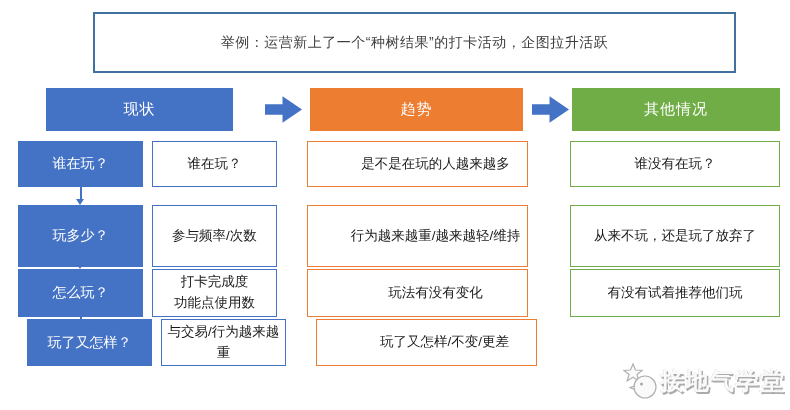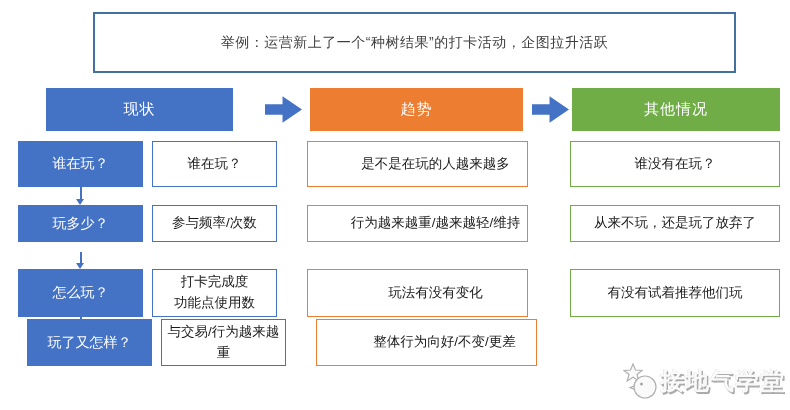--- a/index.html
+++ b/index.html
@@ -23,21 +23,21 @@
   .hdr-status { left:46px;  width:187px; background:#4472C4; }
   .hdr-trend  { left:310px; width:213px; background:#ED7D31; }
   .hdr-other  { left:572px; width:208px; background:#70AD47; }
   .harrow { position:absolute; top:96px; width:37px; height:27px; }
   .harrow polygon { fill:#4472C4; }
   .harrow1 { left:265px; }
   .harrow2 { left:532px; }
   
   .row { position:absolute; left:0; width:790px; }
   .row1 { top:141px; height:46px; }
-  .row2 { top:205px; height:37px; }
+  .row2 { top:205px; height:62px; }
   .row3 { top:269px; height:48px; }
   .row4 { top:319px; height:47px;margin-left:9px; }
   .box {
     position:absolute; top:0; height:100%; box-sizing:border-box;
     display:flex; align-items:center; justify-content:center;
     text-align:center; font-size:13.5px; color:#1a1a1a;
     line-height:1.55; white-space:pre-line; padding:0 4px; background:#ffffff;
   }
   .q-box { left:18px;  width:125px; background:#4472C4; color:#ffffff; font-size:14px; }
   .s-box { left:152px; width:125px; border:1.5px solid #4472C4; }
@@ -119,21 +119,21 @@
   </div>
 
   <div class="varrow va3">
     <div class="stem"></div>
     <div class="head"></div>
   </div>
 
   <div class="row row4">
     <div class="box q-box"><span>玩了又怎样？</span></div>
     <div class="box s-box"><span>与交易/行为越来越重</span></div>
-    <div class="box t-box"><span>整体行为向好/不变/更差</span></div>
+    <div class="box t-box"><span>玩了又怎样/不变/更差</span></div>
   </div>
 
   <div class="watermark">
     <svg width="36" height="38" viewBox="0 0 36 38">
       <path d="M10 2 L12.5 8 L19 8.5 L14 12.5 L15.8 19 L10 15.2 L4.2 19 L6 12.5 L1 8.5 L7.5 8 Z" fill="#fafafa" stroke="#b0b0b0" stroke-width="1.2"></path>
       <circle cx="22" cy="25" r="11" fill="#fafafa" stroke="#b0b0b0" stroke-width="1.2"></circle>
       <circle cx="18.5" cy="22" r="1.5" fill="#a8a8a8"></circle>
       <path d="M11.5 24 l-4.5 1.6 4.5 1.9" stroke="#b0b0b0" stroke-width="1.2" fill="none"></path>
     </svg>
     <span class="wm-text">接地气学堂</span>

